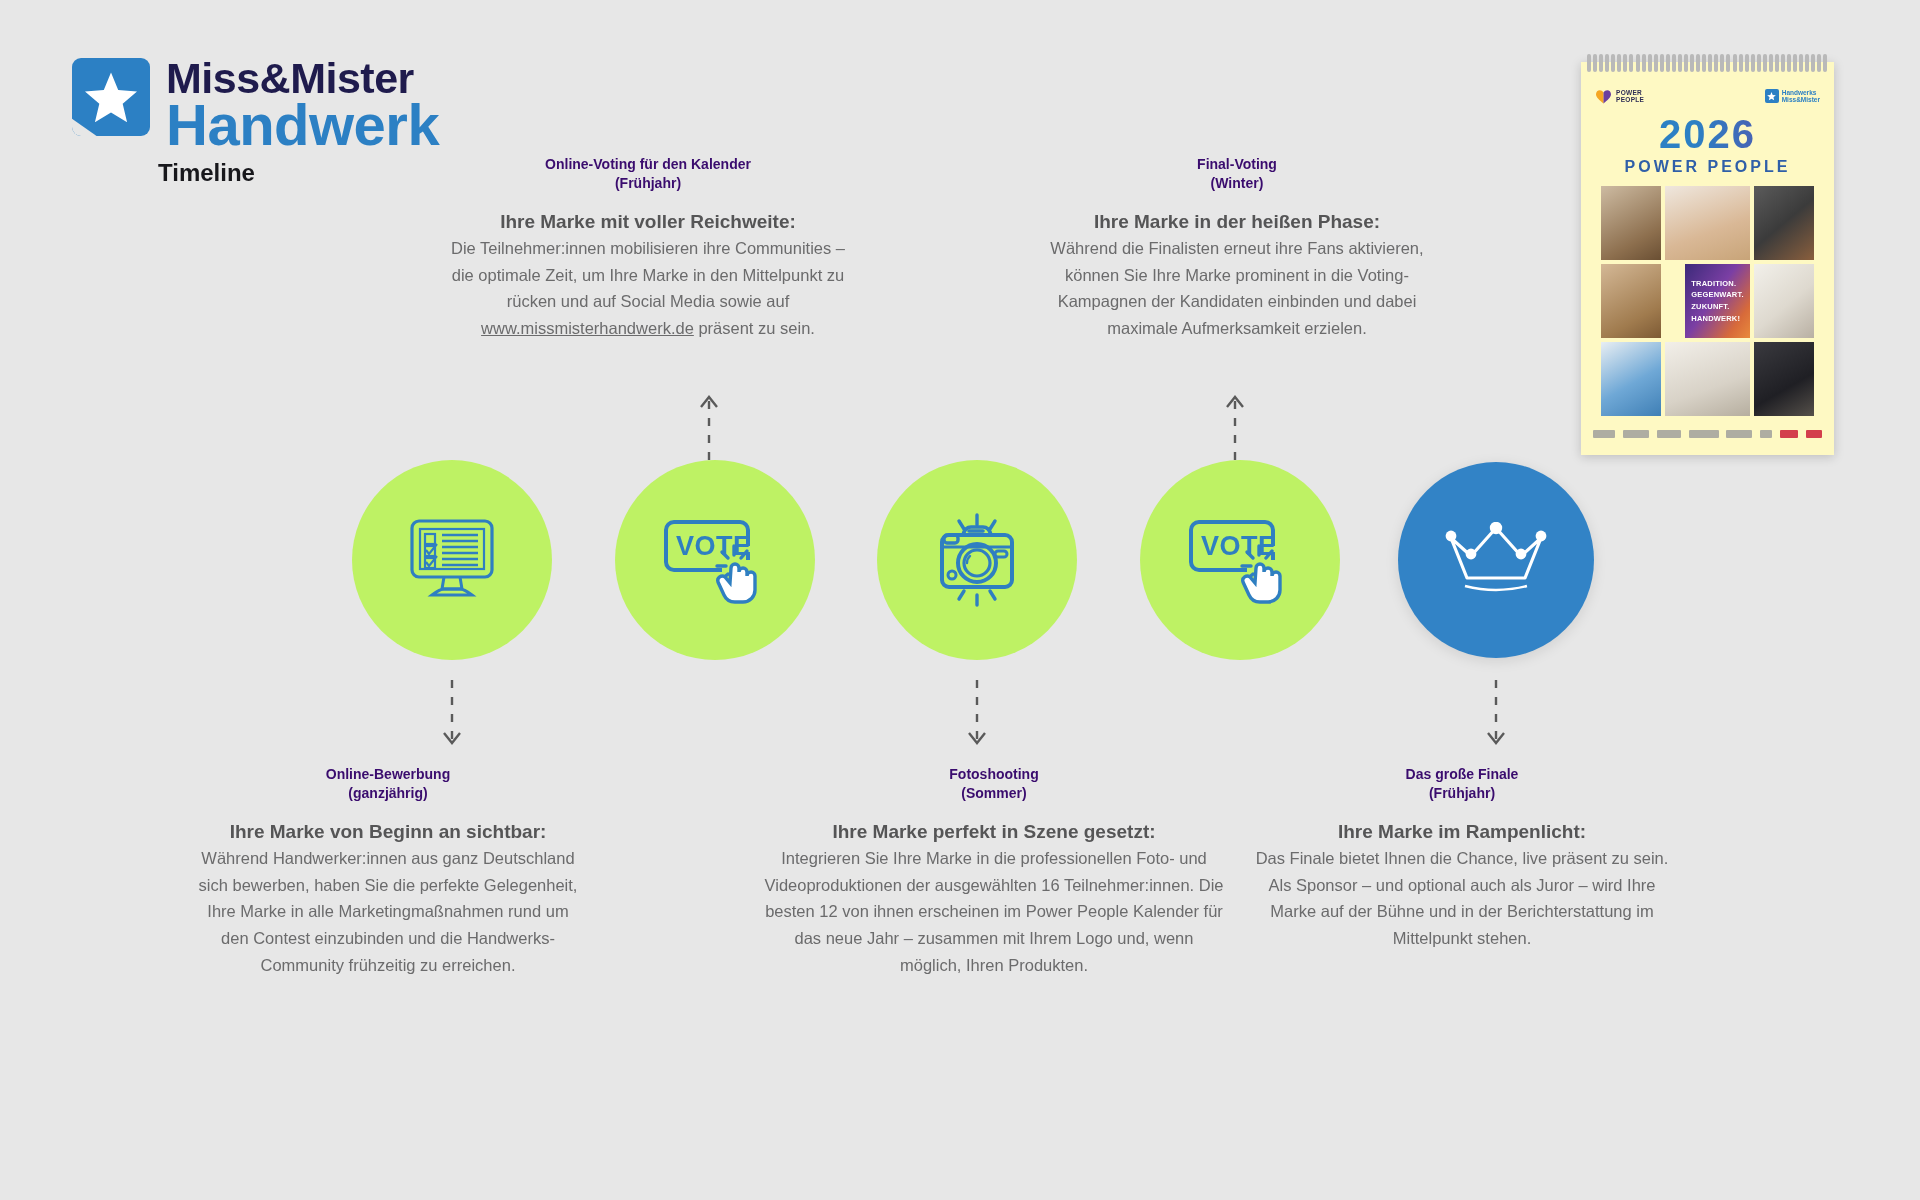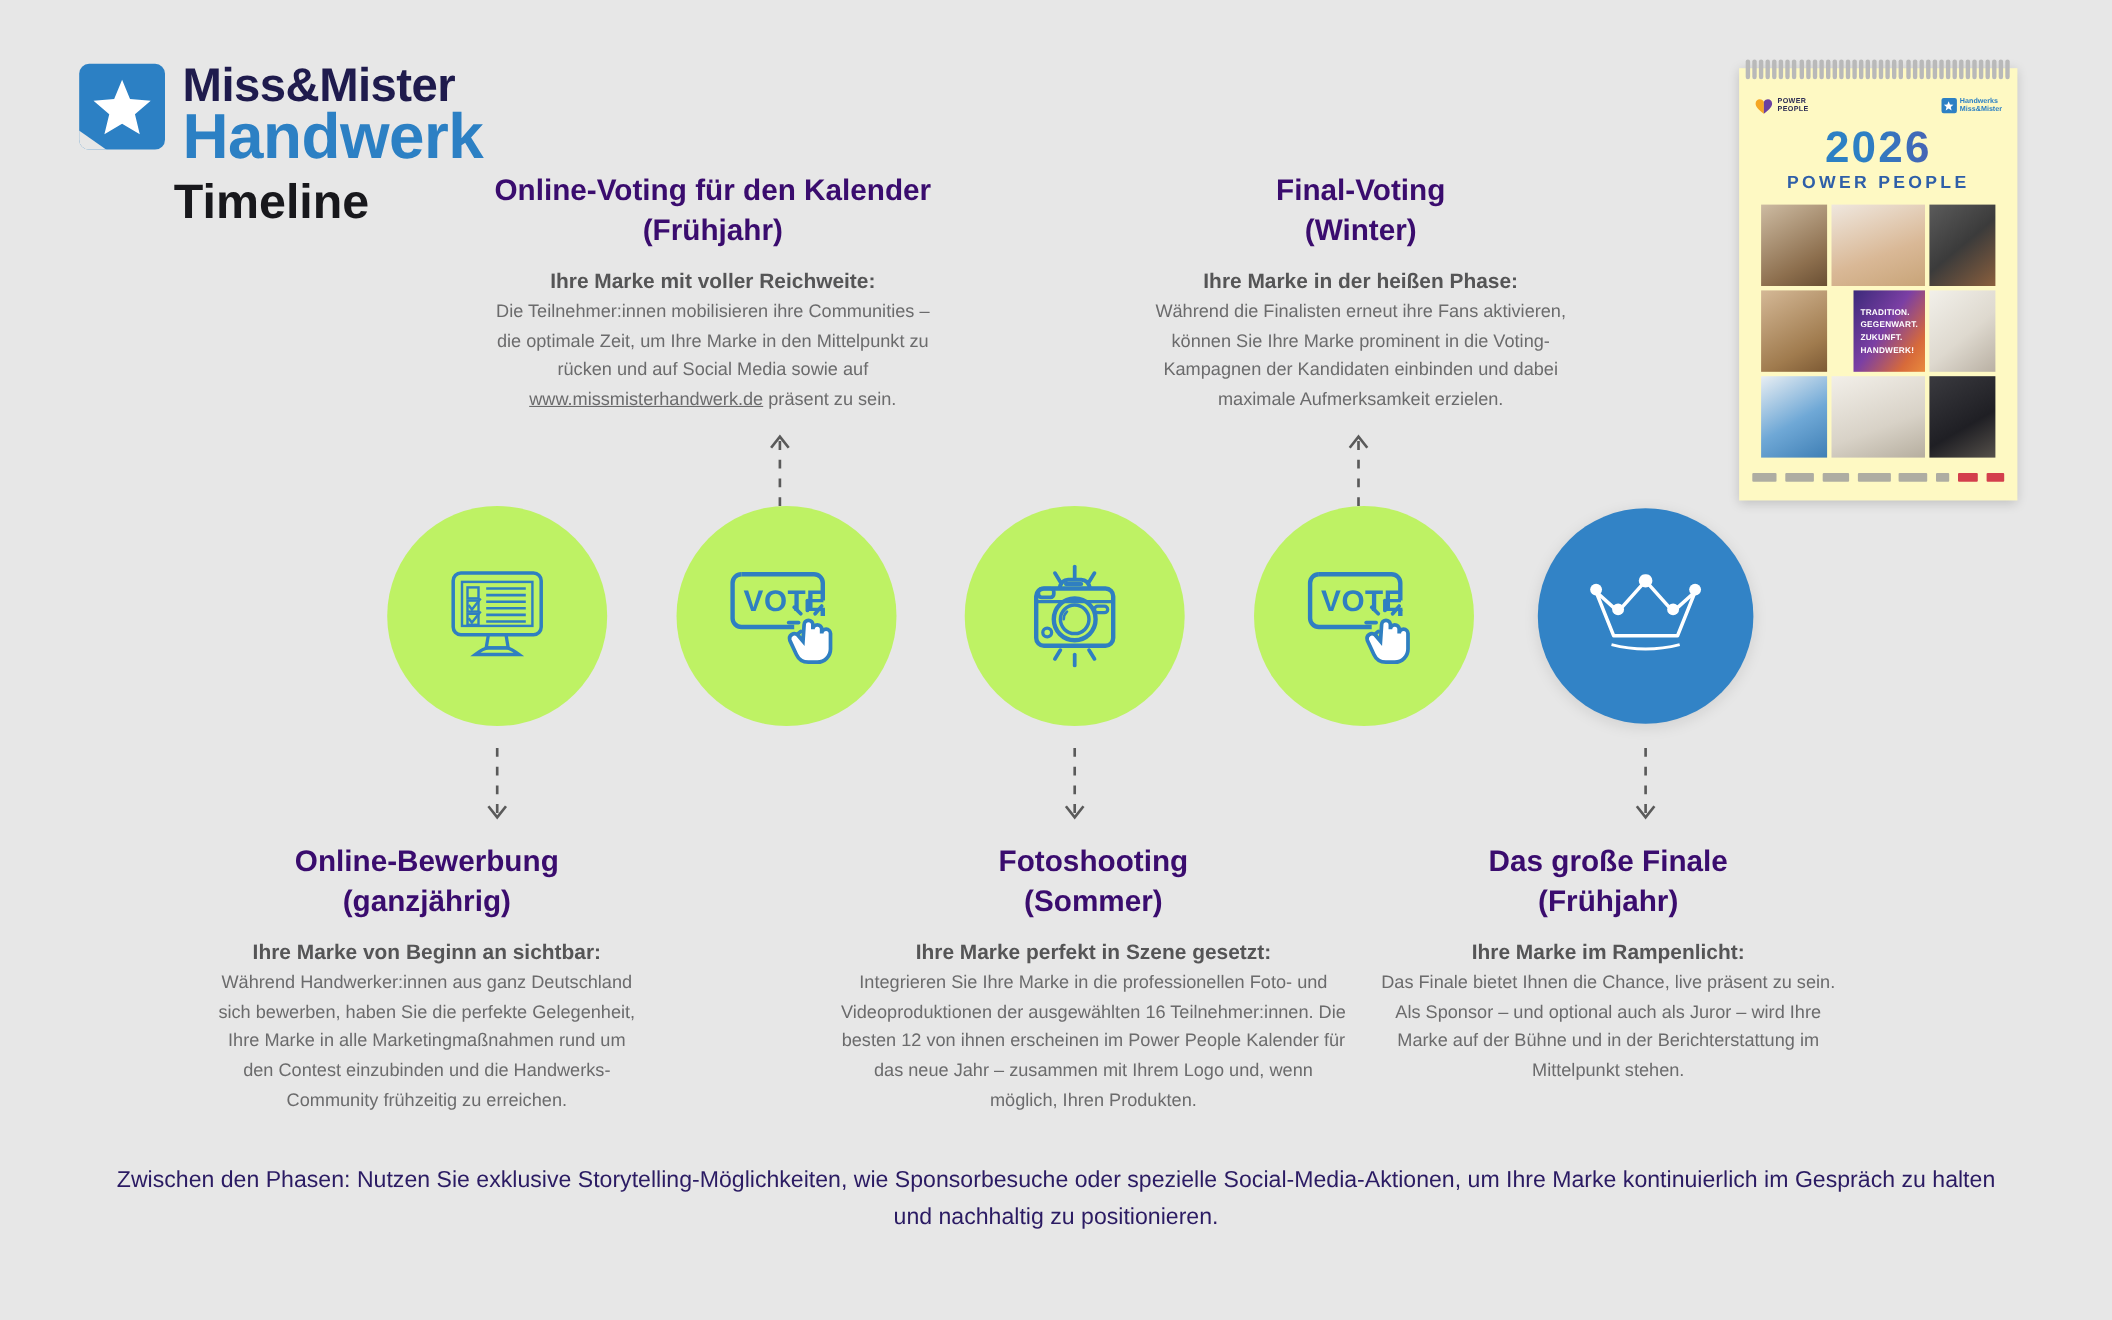--- a/index.html
+++ b/index.html
@@ -21,21 +21,21 @@
   }
   .logo-mark .wedge{
     position:absolute;left:-6px;bottom:-8px;width:42px;height:46px;background:#e7e7e7;
     clip-path:polygon(0 100%,0 36%,100% 100%);
   }
   .logo-text{margin-left:16px;line-height:0.94;}
   .logo-l1{font-size:43px;font-weight:bold;color:#1f1b4d;letter-spacing:-0.5px;}
   .logo-l2{font-size:58px;font-weight:bold;color:#2c80c4;letter-spacing:-0.5px;}
   .page-title{
     position:absolute;left:158px;top:159px;
-    font-size:44px;font-weight:bold;color:#18181c;
+    font-size:24px;font-weight:bold;color:#18181c;
   }
 
   
   .calendar{
     position:absolute;left:1581px;top:62px;width:253px;height:393px;
     background:#fef9c3;box-shadow:0 2px 10px rgba(0,0,0,0.18);
   }
   .cal-spiral{position:absolute;left:6px;top:-8px;width:241px;height:18px;display:flex;justify-content:space-between;}
   .cal-spiral i{display:block;width:4px;height:18px;background:#b9b9b9;border-radius:2px;}
   .cal-top{position:absolute;left:0;top:14px;width:253px;height:40px;display:flex;justify-content:space-between;align-items:center;padding:0 14px;box-sizing:border-box;}
@@ -77,21 +77,21 @@
   #circle3{left:877px;top:460px;}
   #circle4{left:1140px;top:460px;}
   #circle5{left:1398px;top:462px;}
 
   
   .arrow{position:absolute;width:18px;}
   .arrow svg{display:block;overflow:visible;}
 
   
   .block{position:absolute;text-align:center;}
-  .b-title{font-size:27px;font-weight:bold;color:#3a0c6e;line-height:1.35;margin:0 0 18px 0;}
+  .b-title{font-size:14px;font-weight:bold;color:#3a0c6e;line-height:1.35;margin:0 0 18px 0;}
   .b-lead{font-size:19px;font-weight:bold;color:#555556;margin:0 0 2px 0;}
   .b-body{font-size:16.5px;color:#6b6b6c;line-height:1.62;margin:0;}
   .b-body a,.b-body .lnk{color:#6b6b6c;text-decoration:underline;margin-top:36px;}
 
   #blockVoting{left:438px;top:155px;width:420px;}
   #blockFinal{left:1022px;top:155px;width:430px;}
   #blockBewerbung{left:192px;top:765px;width:392px;}
   #blockFoto{left:764px;top:765px;width:460px;}
   #blockFinale{left:1248px;top:765px;width:428px;}
 
@@ -377,15 +377,14 @@
 
   <div class="block" id="blockFinale">
     <div class="b-title">
       <span>Das große Finale</span><br>
       <span>(Frühjahr)</span>
     </div>
     <p class="b-lead">Ihre Marke im Rampenlicht:</p>
     <p class="b-body">Das Finale bietet Ihnen die Chance, live präsent zu sein. Als Sponsor – und optional auch als Juror – wird Ihre Marke auf der Bühne und in der Berichterstattung im Mittelpunkt stehen.</p>
   </div>
 
-  <div class="footer">Zwischen den Phasen: Nutzen Sie exklusive Storytelling-Möglichkeiten, wie Sponsorbesuche oder spezielle Social-Media-Aktionen, um Ihre Marke kontinuierlich im Gespräch zu halten und nachhaltig zu positionieren.</div>
 
 </div>
 
 </body></html>

